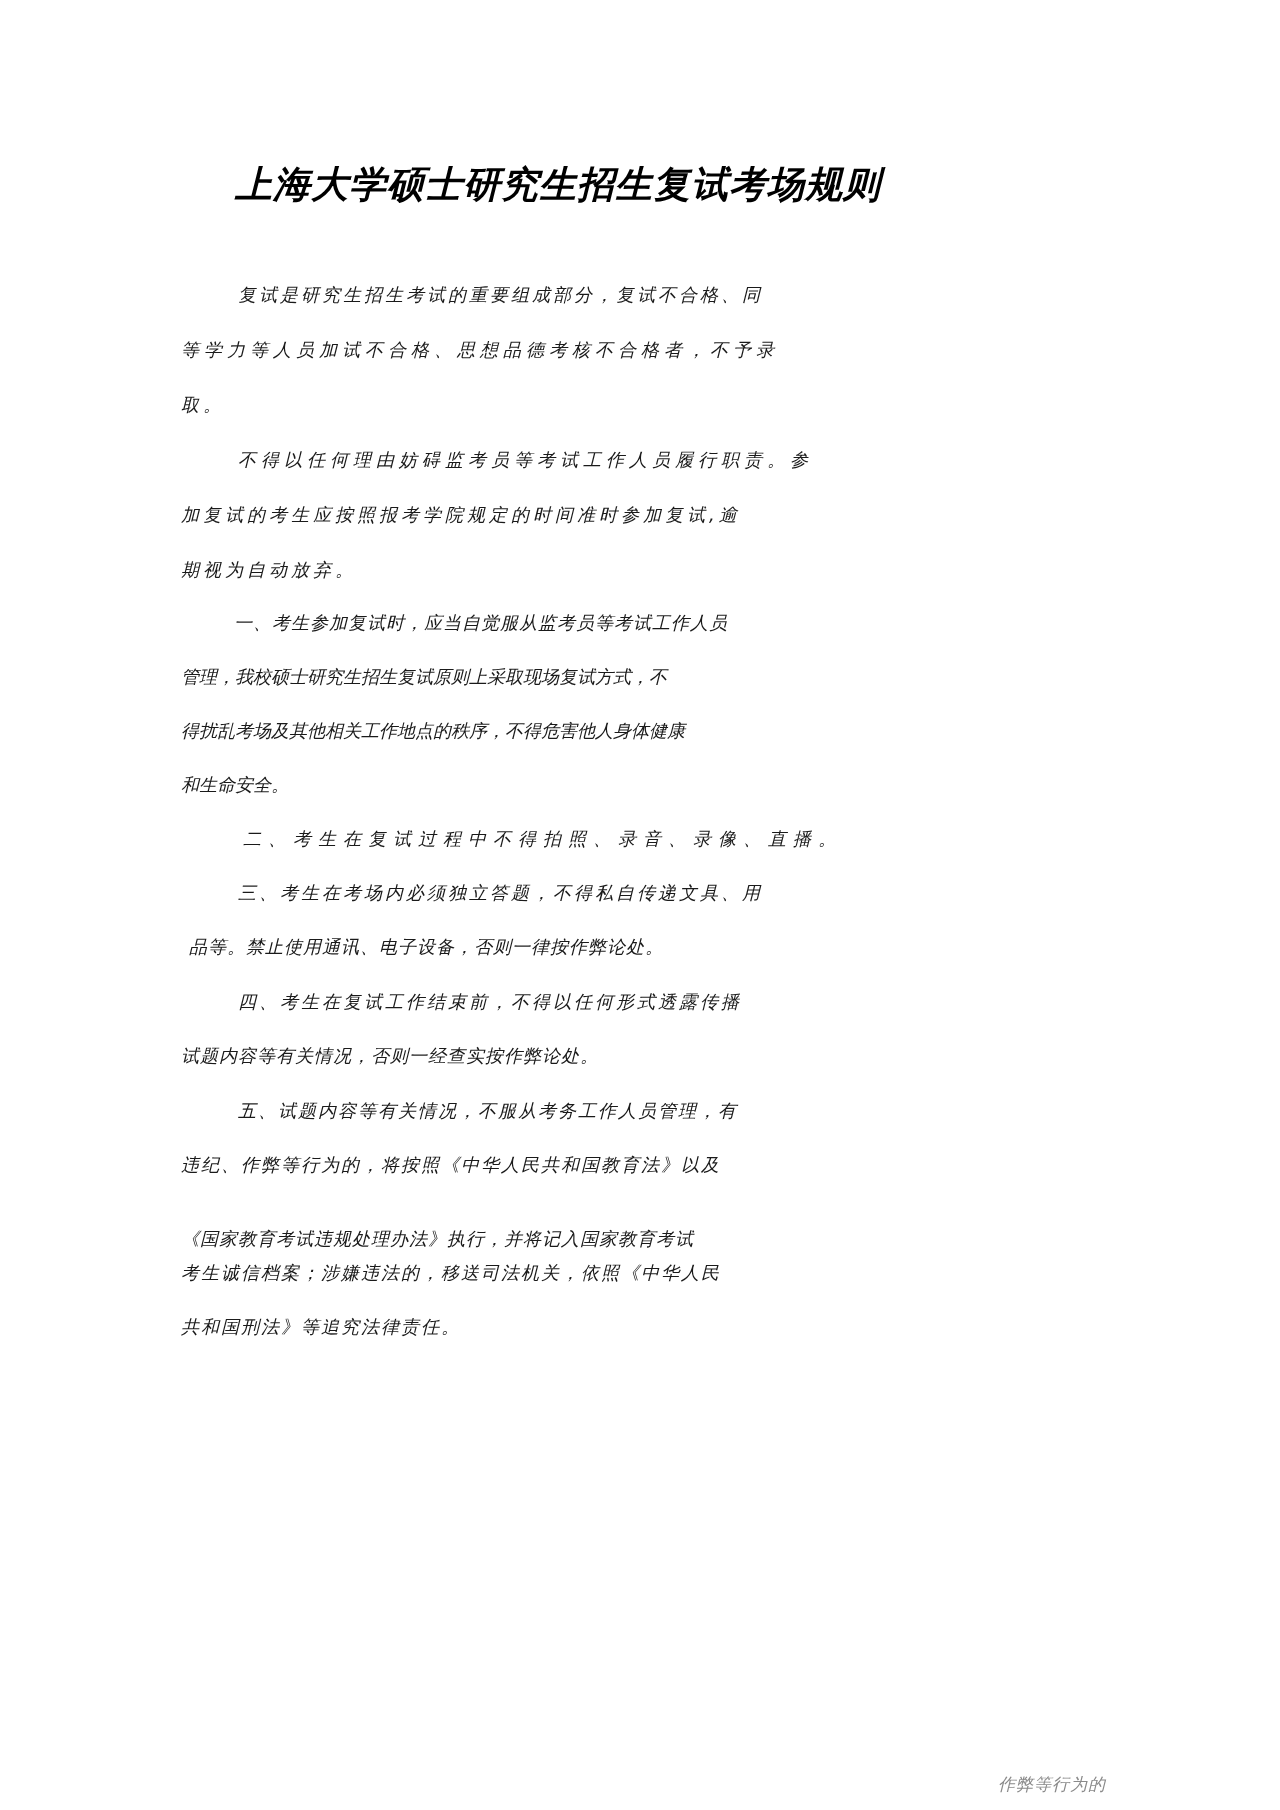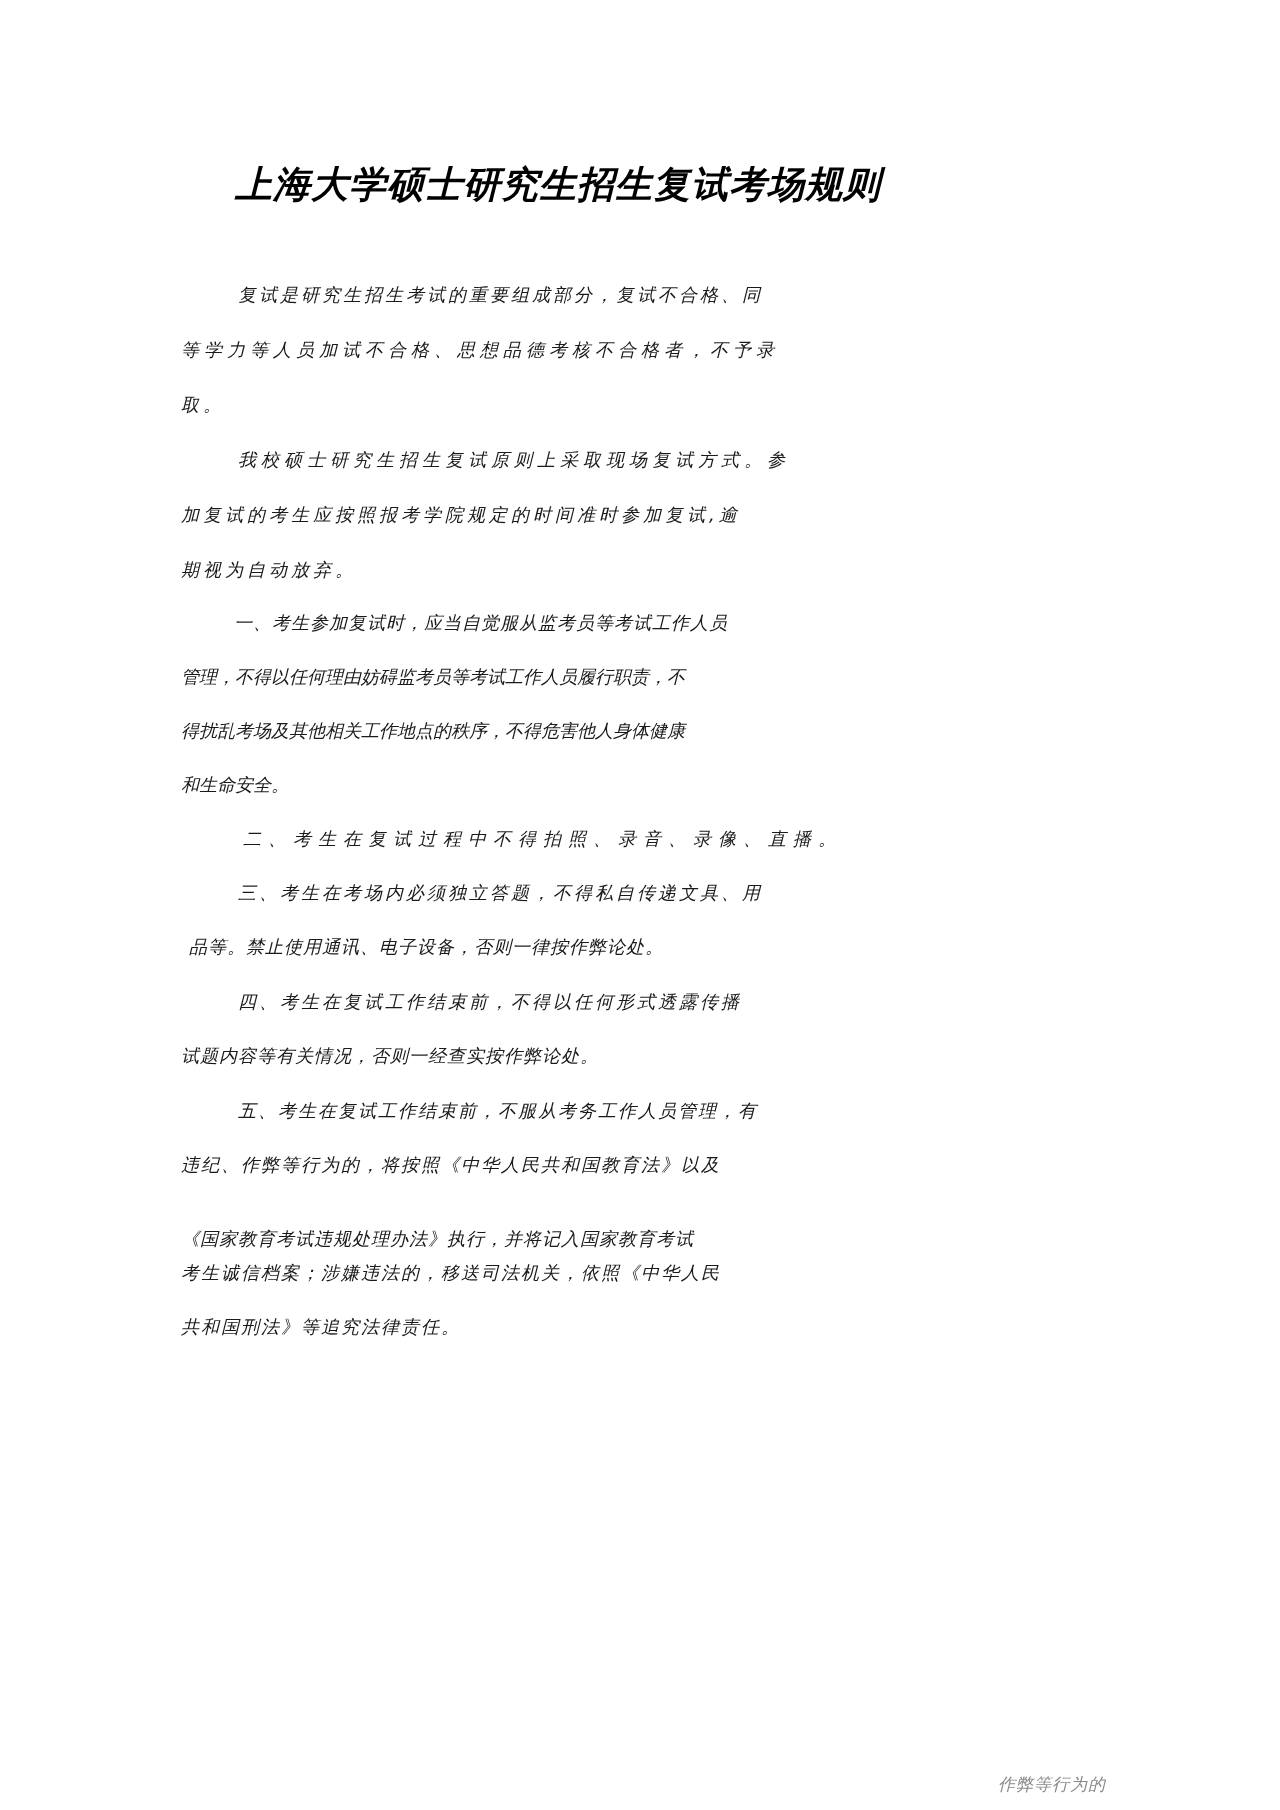--- a/index.html
+++ b/index.html
@@ -23,37 +23,37 @@
 </head>
 <body>
 
 <div class="page">
   <div class="title">上海大学硕士研究生招生复试考场规则</div>
 
   <div class="line" style="top:278px;left:230px;letter-spacing:3px;">复试是研究生招生考试的重要组成部分，复试不合格、同</div>
   <div class="line" style="top:333px;letter-spacing:5px;">等学力等人员加试不合格、思想品德考核不合格者，不予录</div>
   <div class="line" style="top:388px;">取。</div>
 
-  <div class="line" style="top:443px;left:230px;letter-spacing:5px;">我校硕士研究生招生复试原则上采取现场复试方式。参</div>
+  <div class="line" style="top:443px;left:230px;letter-spacing:5px;">不得以任何理由妨碍监考员等考试工作人员履行职责。参</div>
   <div class="line" style="top:498px;letter-spacing:4px;">加复试的考生应按照报考学院规定的时间准时参加复试,逾</div>
   <div class="line" style="top:553px;">期视为自动放弃。</div>
 
   <div class="line" style="top:606px;left:226px;letter-spacing:1px;">一、考生参加复试时，应当自觉服从监考员等考试工作人员</div>
-  <div class="line" style="top:660px;letter-spacing:0px;">管理，不得以任何理由妨碍监考员等考试工作人员履行职责，不</div>
+  <div class="line" style="top:660px;letter-spacing:0px;">管理，我校硕士研究生招生复试原则上采取现场复试方式，不</div>
   <div class="line" style="top:714px;letter-spacing:0px;">得扰乱考场及其他相关工作地点的秩序，不得危害他人身体健康</div>
   <div class="line" style="top:768px;letter-spacing:0px;">和生命安全。</div>
 
   <div class="line" style="top:822px;left:235px;letter-spacing:7px;">二、考生在复试过程中不得拍照、录音、录像、直播。</div>
 
   <div class="line" style="top:876px;left:230px;letter-spacing:3px;">三、考生在考场内必须独立答题，不得私自传递文具、用</div>
   <div class="line" style="top:930px;letter-spacing:1px;margin-left:8px;">品等。禁止使用通讯、电子设备，否则一律按作弊论处。</div>
 
   <div class="line" style="top:985px;left:230px;letter-spacing:3px;">四、考生在复试工作结束前，不得以任何形式透露传播</div>
   <div class="line" style="top:1039px;letter-spacing:1px;">试题内容等有关情况，否则一经查实按作弊论处。</div>
 
-  <div class="line" style="top:1094px;left:230px;letter-spacing:2px;">五、考生在复试工作结束前，不服从考务工作人员管理，有</div>
+  <div class="line" style="top:1094px;left:230px;letter-spacing:2px;">五、试题内容等有关情况，不服从考务工作人员管理，有</div>
   <div class="line" style="top:1148px;letter-spacing:2px;">违纪、作弊等行为的，将按照《中华人民共和国教育法》以及</div>
   <div class="line" style="top:1202px;letter-spacing:1px;margin-top:20px;">《国家教育考试违规处理办法》执行，并将记入国家教育考试</div>
   <div class="line" style="top:1256px;letter-spacing:2px;">考生诚信档案；涉嫌违法的，移送司法机关，依照《中华人民</div>
   <div class="line" style="top:1310px;letter-spacing:2px;">共和国刑法》等追究法律责任。</div>
 
   <div class="watermark">作弊等行为的</div>
 </div>
 
 </body></html>

